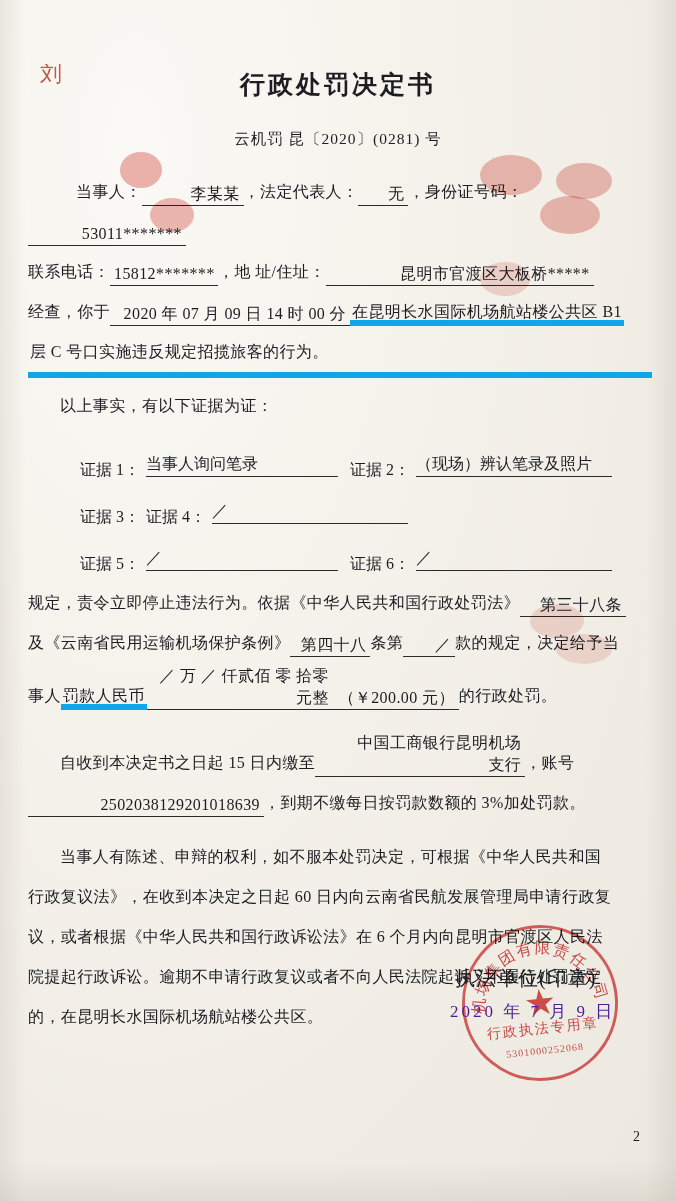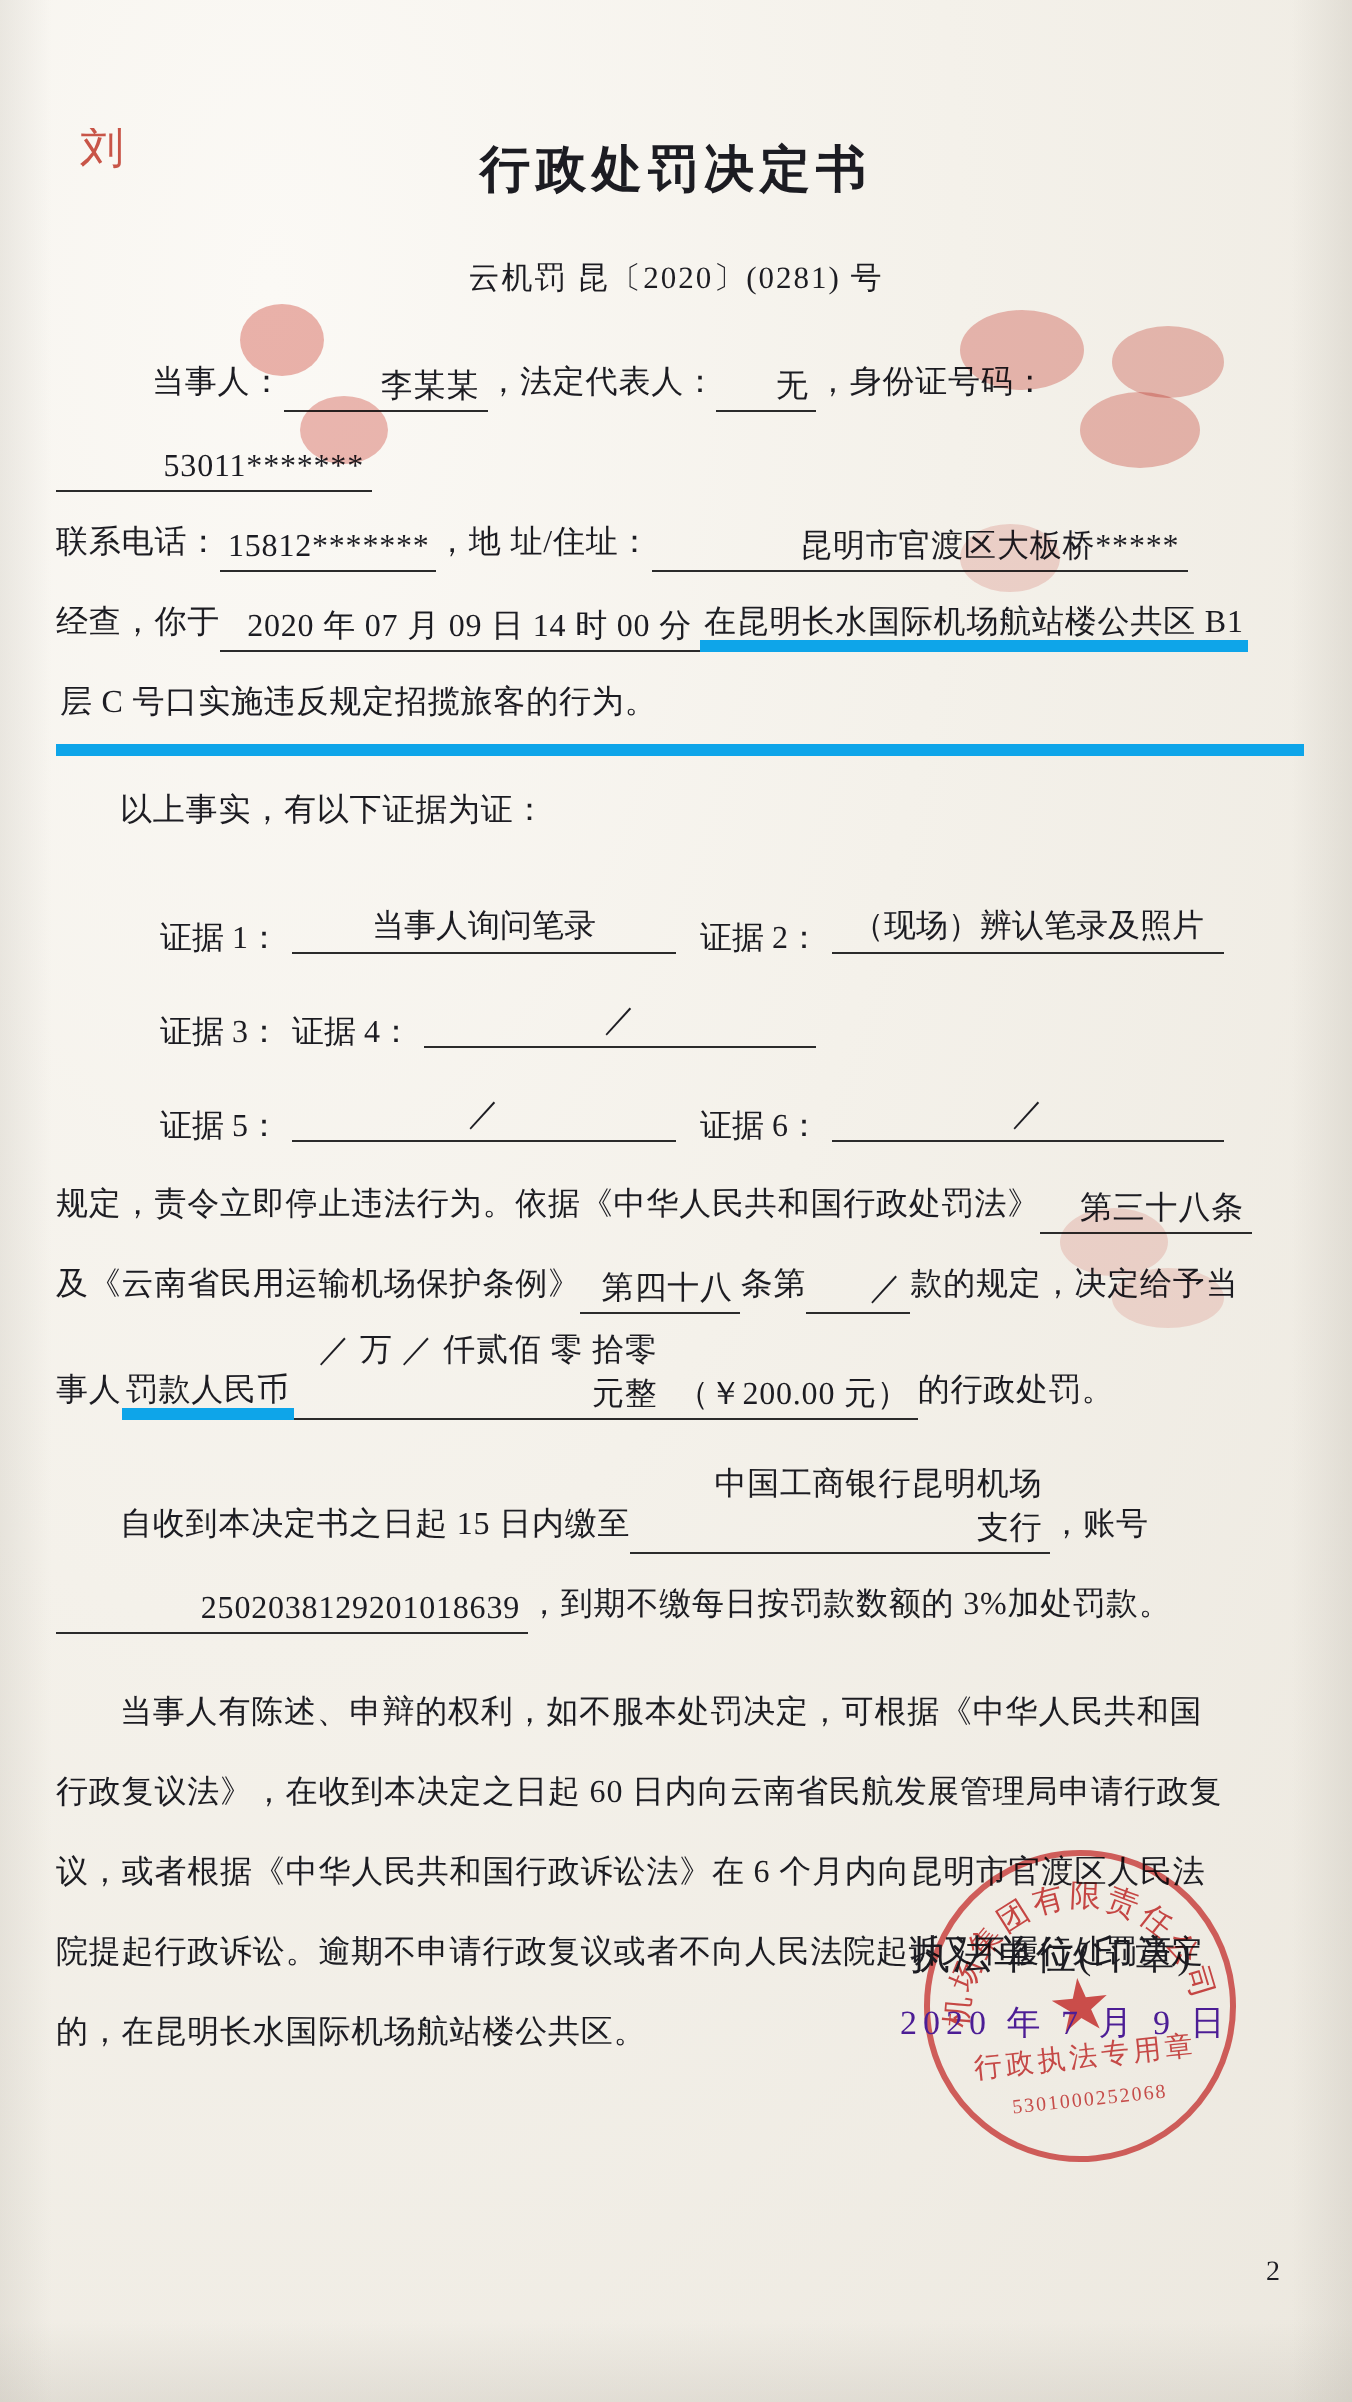--- a/index.html
+++ b/index.html
@@ -90,21 +90,20 @@
   .ev-row {
     display: flex;
     align-items: flex-end;
     font-size: 16px;
     line-height: 38px;
     padding-left: 52px;
   }
   .ev-label { white-space: nowrap; }
   .ev-val {
     border-bottom: 1px solid #2b2b2b;
-    text-align: center;
     line-height: 20px;
     margin: 12px 6px;
     padding-bottom: 2px;
   }
   .ev-val.w1 { width: 192px; }
   .ev-val.w2 { width: 196px; }
 
   .ev-row .spacer { width: 6px; }
 
   

